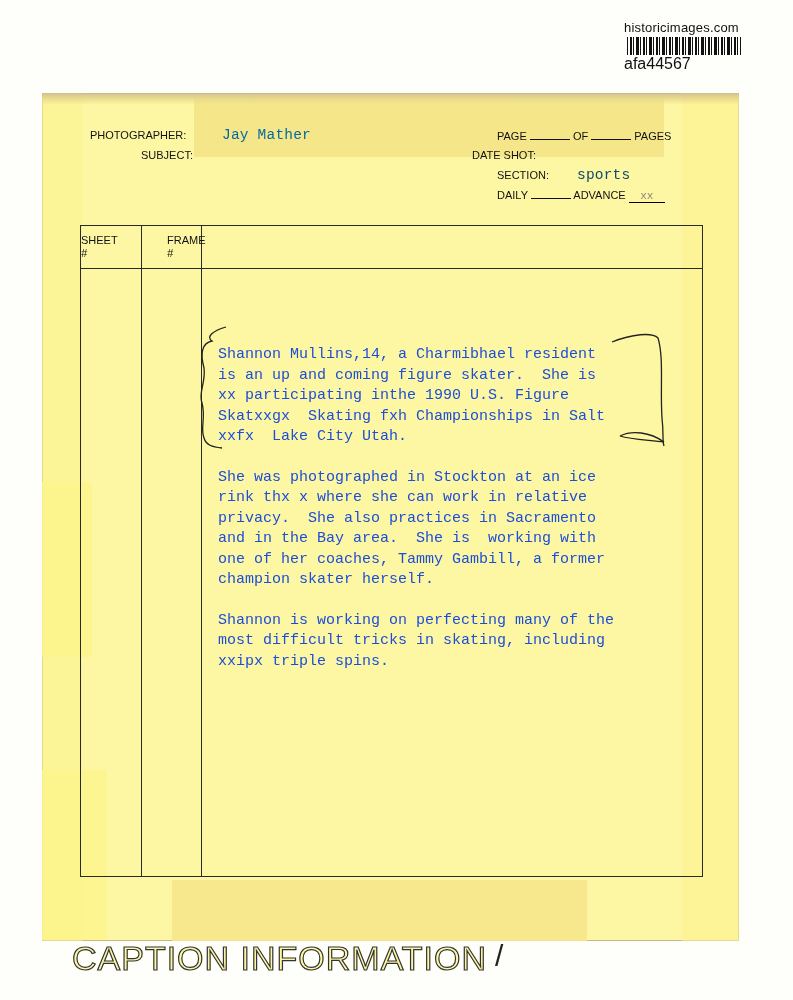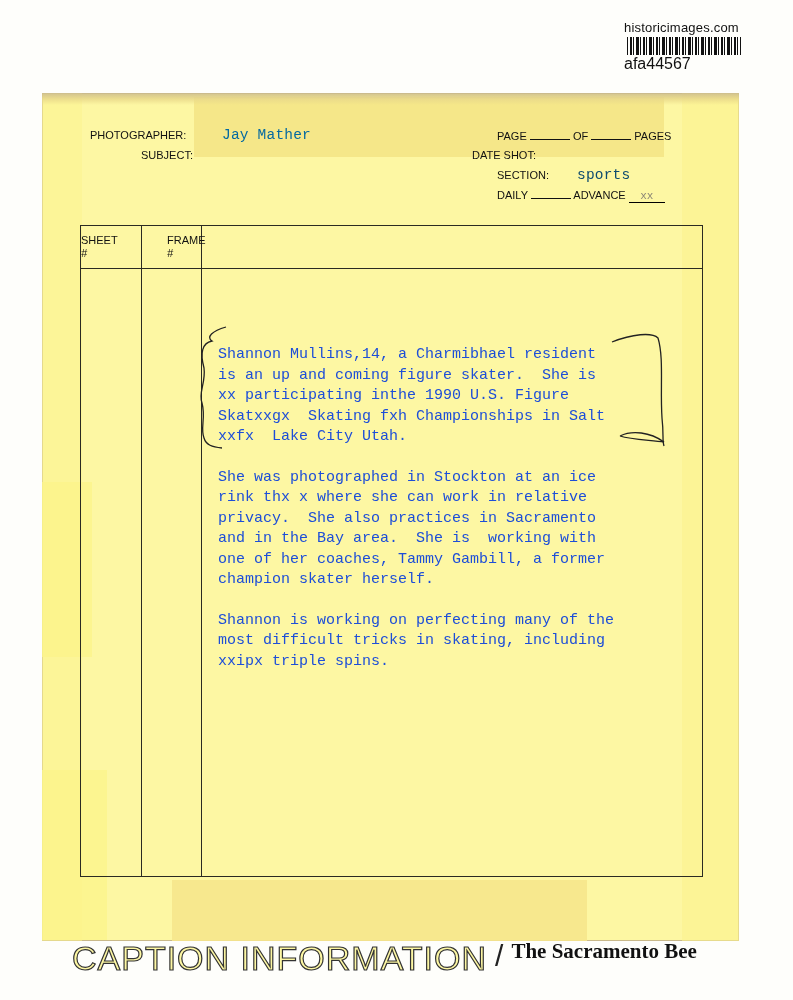--- a/index.html
+++ b/index.html
@@ -155,15 +155,14 @@
     <path d="M34 4 C 20 8, 14 14, 20 18 C 10 20, 8 30, 12 45 C 14 60, 6 70, 10 80 C 14 95, 8 105, 12 115 C 14 122, 20 124, 30 125" fill="none" stroke="#222" stroke-width="1.3"></path>
   </svg>
   <svg class="mark" style="left:560px; top:235px;" width="70" height="125">
     <path d="M10 14 C 30 6, 50 4, 56 10 C 62 30, 58 60, 60 90 C 62 108, 60 112, 62 118" fill="none" stroke="#222" stroke-width="1.3"></path>
     <path d="M18 108 C 30 102, 48 104, 62 114 C 50 112, 30 112, 18 108" fill="none" stroke="#222" stroke-width="1.3"></path>
   </svg>
 
   <div class="footer">
     <span class="caption">CAPTION INFORMATION</span>
     <span class="slash">/</span>
-    <span class="bee">The Sacramento Bee</span>
   </div>
 </div>
 
 </body></html>

